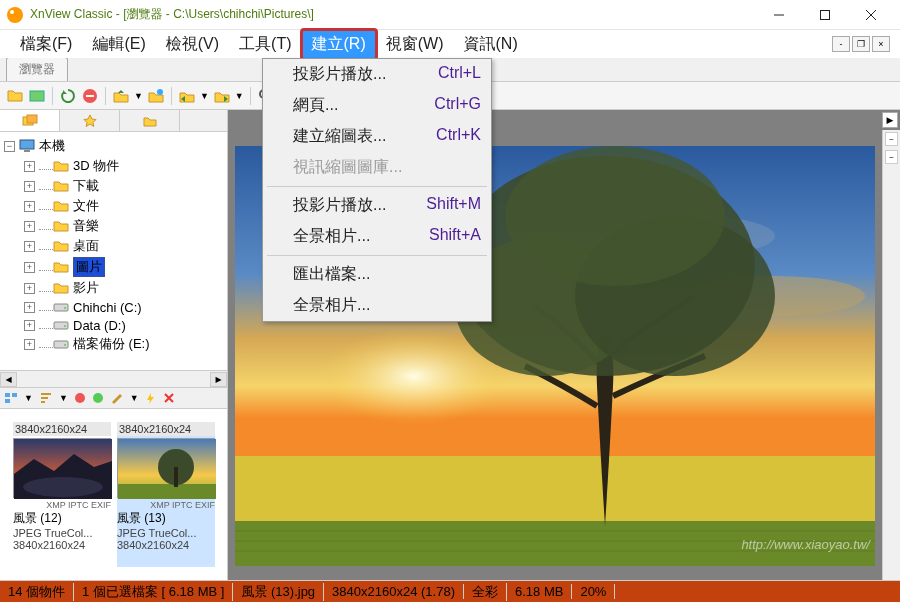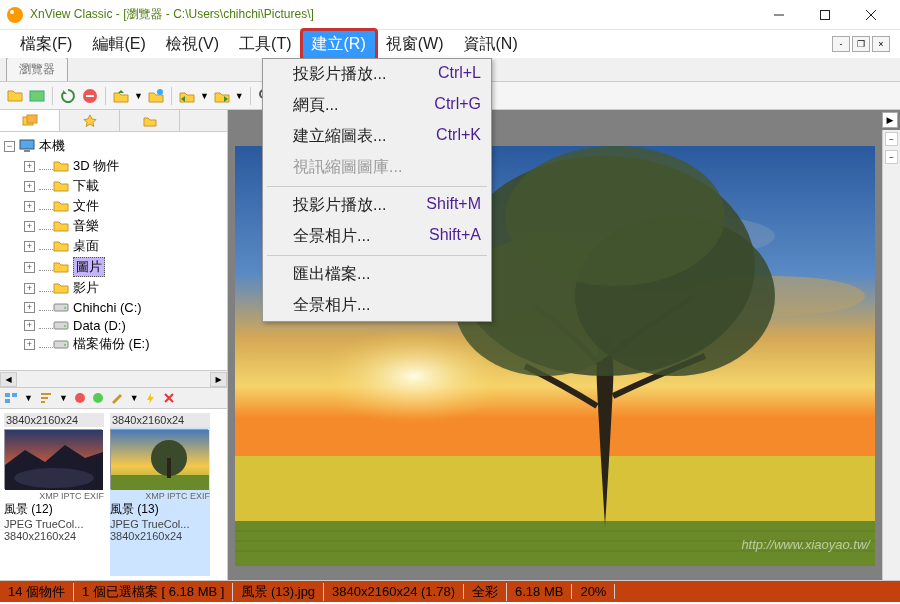--- a/index.html
+++ b/index.html
@@ -27,26 +27,26 @@
 .tb-sep { width: 1px; height: 18px; background: #ccc; margin: 0 2px; }
 .main { display: flex; height: 470px; }
 .leftpanel { width: 228px; display: flex; flex-direction: column; border-right: 1px solid #ccc; }
 .subtabs { height: 22px; display: flex; background: #f0f0f0; border-bottom: 1px solid #ccc; }
 .subtab { width: 60px; border-right: 1px solid #ccc; display: flex; align-items: center; justify-content: center; }
 .subtab.active { background: #fff; }
 .tree { flex: 0 0 238px; overflow: auto; background: #fff; font-size: 13px; padding: 4px 0; }
 .tree-item { display: flex; align-items: center; padding: 1px 4px; white-space: nowrap; }
 .tree-item .exp { width: 11px; height: 11px; border: 1px solid #888; display: inline-flex; align-items: center; justify-content: center; font-size: 9px; line-height: 1; margin-right: 4px; color: #555; background: #fff; }
 .tree-item .ticon { width: 16px; height: 16px; margin-right: 4px; flex-shrink: 0; }
-.tree-item.selected .label { background: #c4b5fd; border: 1px dotted #555; padding: 0 2px; }
+.tree-item.selected .label { background: #1d4ed8; border: 1px dotted #555; padding: 0 2px; }
 .hscroll { height: 17px; background: #f0f0f0; border-top: 1px solid #ccc; display: flex; align-items: center; }
 .hscroll .arrow { width: 17px; height: 15px; background: #e5e5e5; border: 1px solid #ccc; display: flex; align-items: center; justify-content: center; font-size: 8px; }
 .hscroll .track { flex: 1; }
 .thumbtools { height: 22px; background: #f0f0f0; border-top: 1px solid #ccc; border-bottom: 1px solid #ccc; display: flex; align-items: center; padding: 0 4px; gap: 6px; }
-.thumbs { flex: 1; background: #fff; display: flex; padding: 4px; gap: 6px; overflow: hidden; }
+.thumbs { flex: 1; background: #fff; display: flex; padding: 13px; gap: 6px; overflow: hidden; }
 .thumb { width: 100px; }
 .thumb.selected { background: #cce4ff; }
 .thumb .dim { font-size: 11px; color: #333; background: #e8e8e8; padding: 1px 2px; }
 .thumb .img { width: 98px; height: 60px; border: 1px solid #999; margin: 2px 0; }
 .thumb .meta { font-size: 9px; text-align: right; color: #666; }
 .thumb .name { font-size: 12px; }
 .thumb .fmt { font-size: 11px; color: #444; }
 .thumb .dim2 { font-size: 11px; color: #444; }
 .preview { flex: 1; display: flex; flex-direction: column; background: #808080; position: relative; }
 .preview .arrow-right { position: absolute; top: 2px; right: 2px; width: 16px; height: 16px; background: #fff; border: 1px solid #aaa; display: flex; align-items: center; justify-content: center; font-size: 9px; z-index: 5; }

